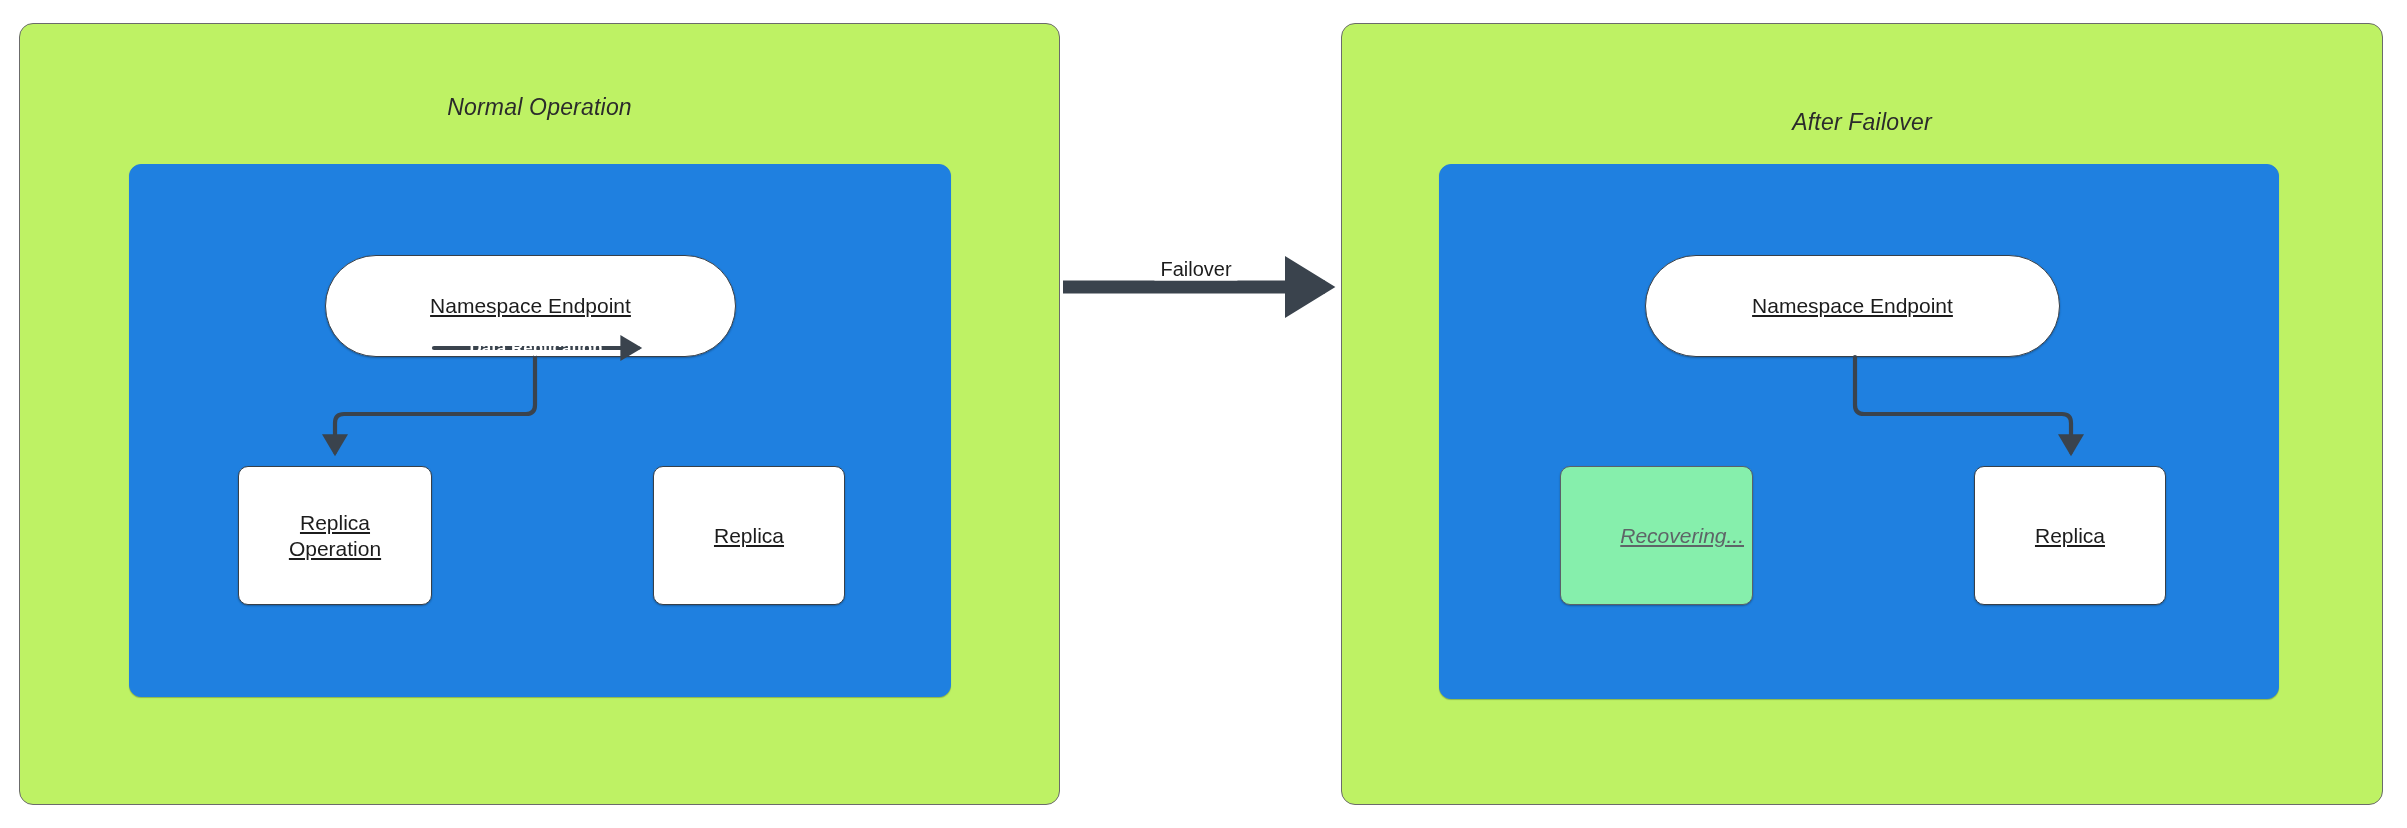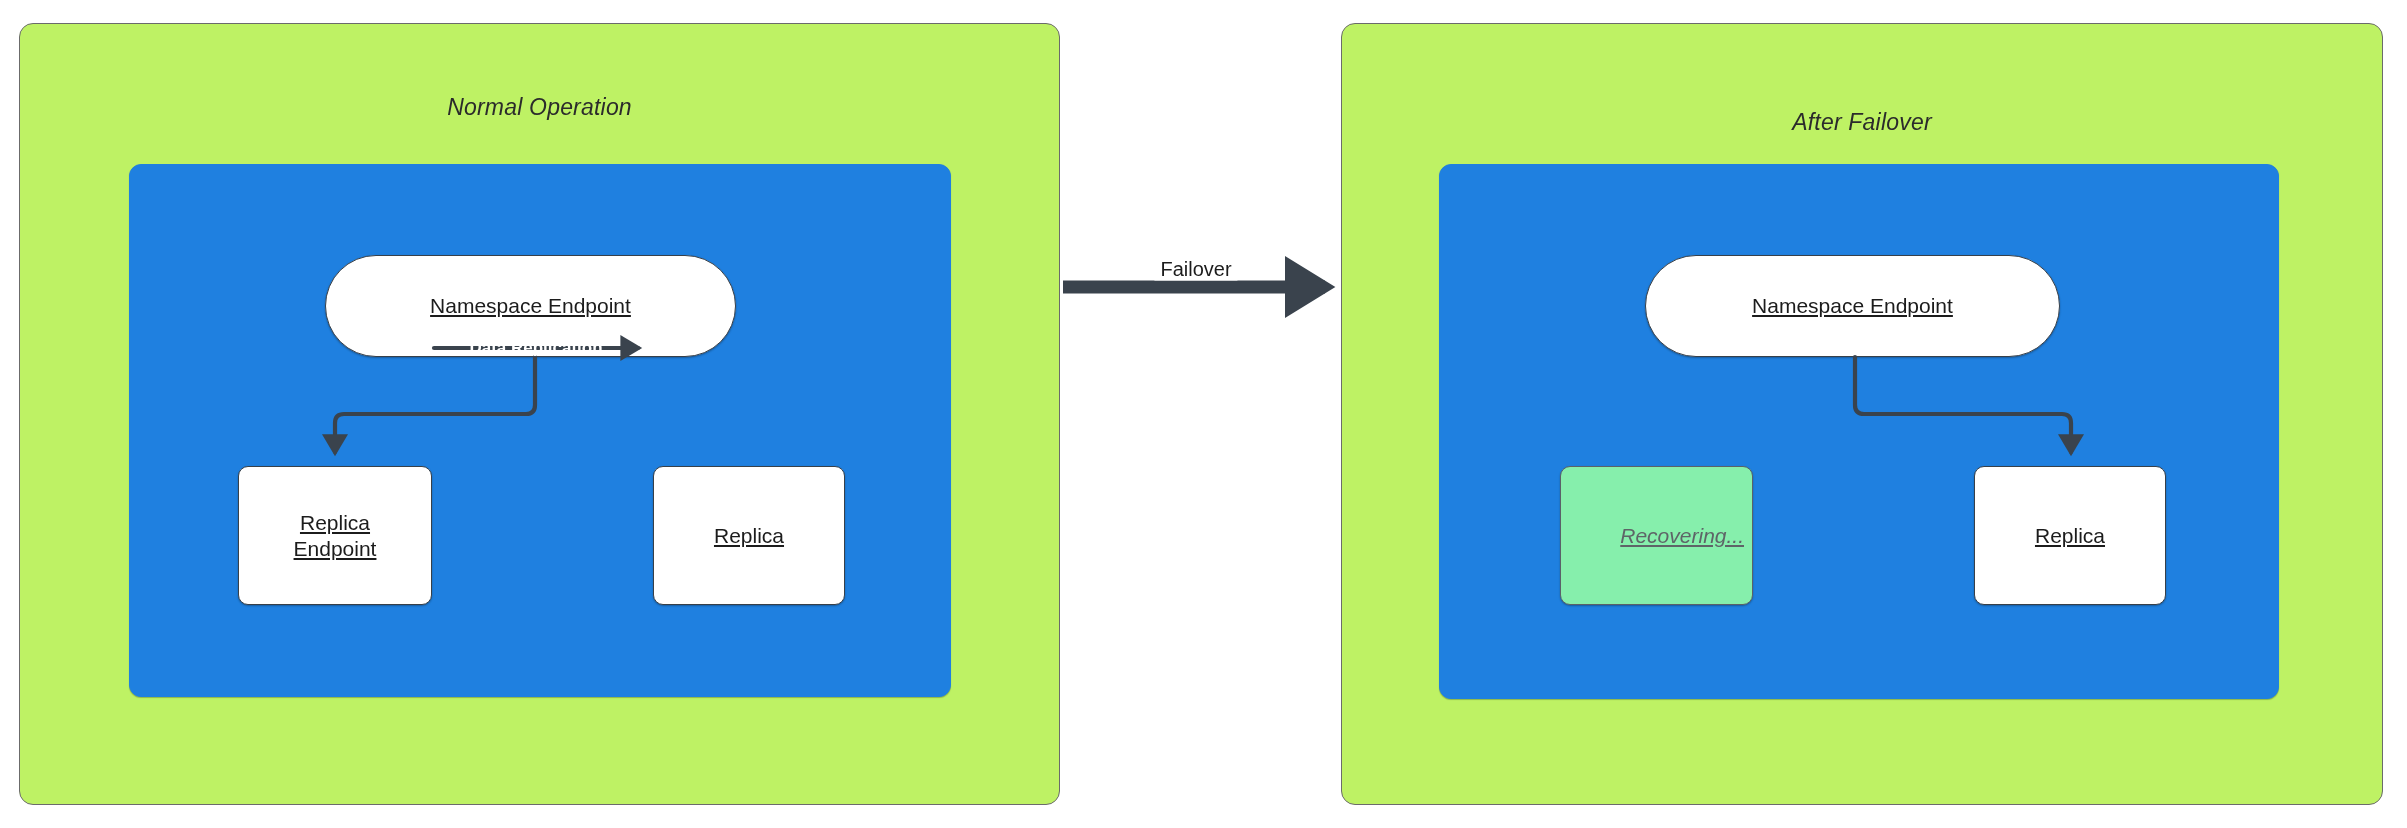--- a/index.html
+++ b/index.html
@@ -121,21 +121,21 @@
     <div class="cluster" style="left:109px; top:140px; width:822px; height:533px;"></div>
   </div>
 
   <div class="node stadium" style="left:325px; top:255px; width:411px; height:102px;">
     <span class="node-label">Namespace Endpoint</span>
   </div>
 
   <div class="node rect" style="left:238px; top:466px; width:194px; height:139px;">
     <span class="node-label">
       <span>Replica</span><br>
-      <span>Endpoint</span>
+      <span>Operation</span>
     </span>
   </div>
 
   <div class="node rect" style="left:653px; top:466px; width:192px; height:139px;">
     <span class="node-label">Replica</span>
   </div>
 
   <div class="panel" style="left:1341px; top:23px; width:1042px; height:782px;">
     <div class="panel-title" style="top:70px;margin-top:15px;">After Failover</div>
 

